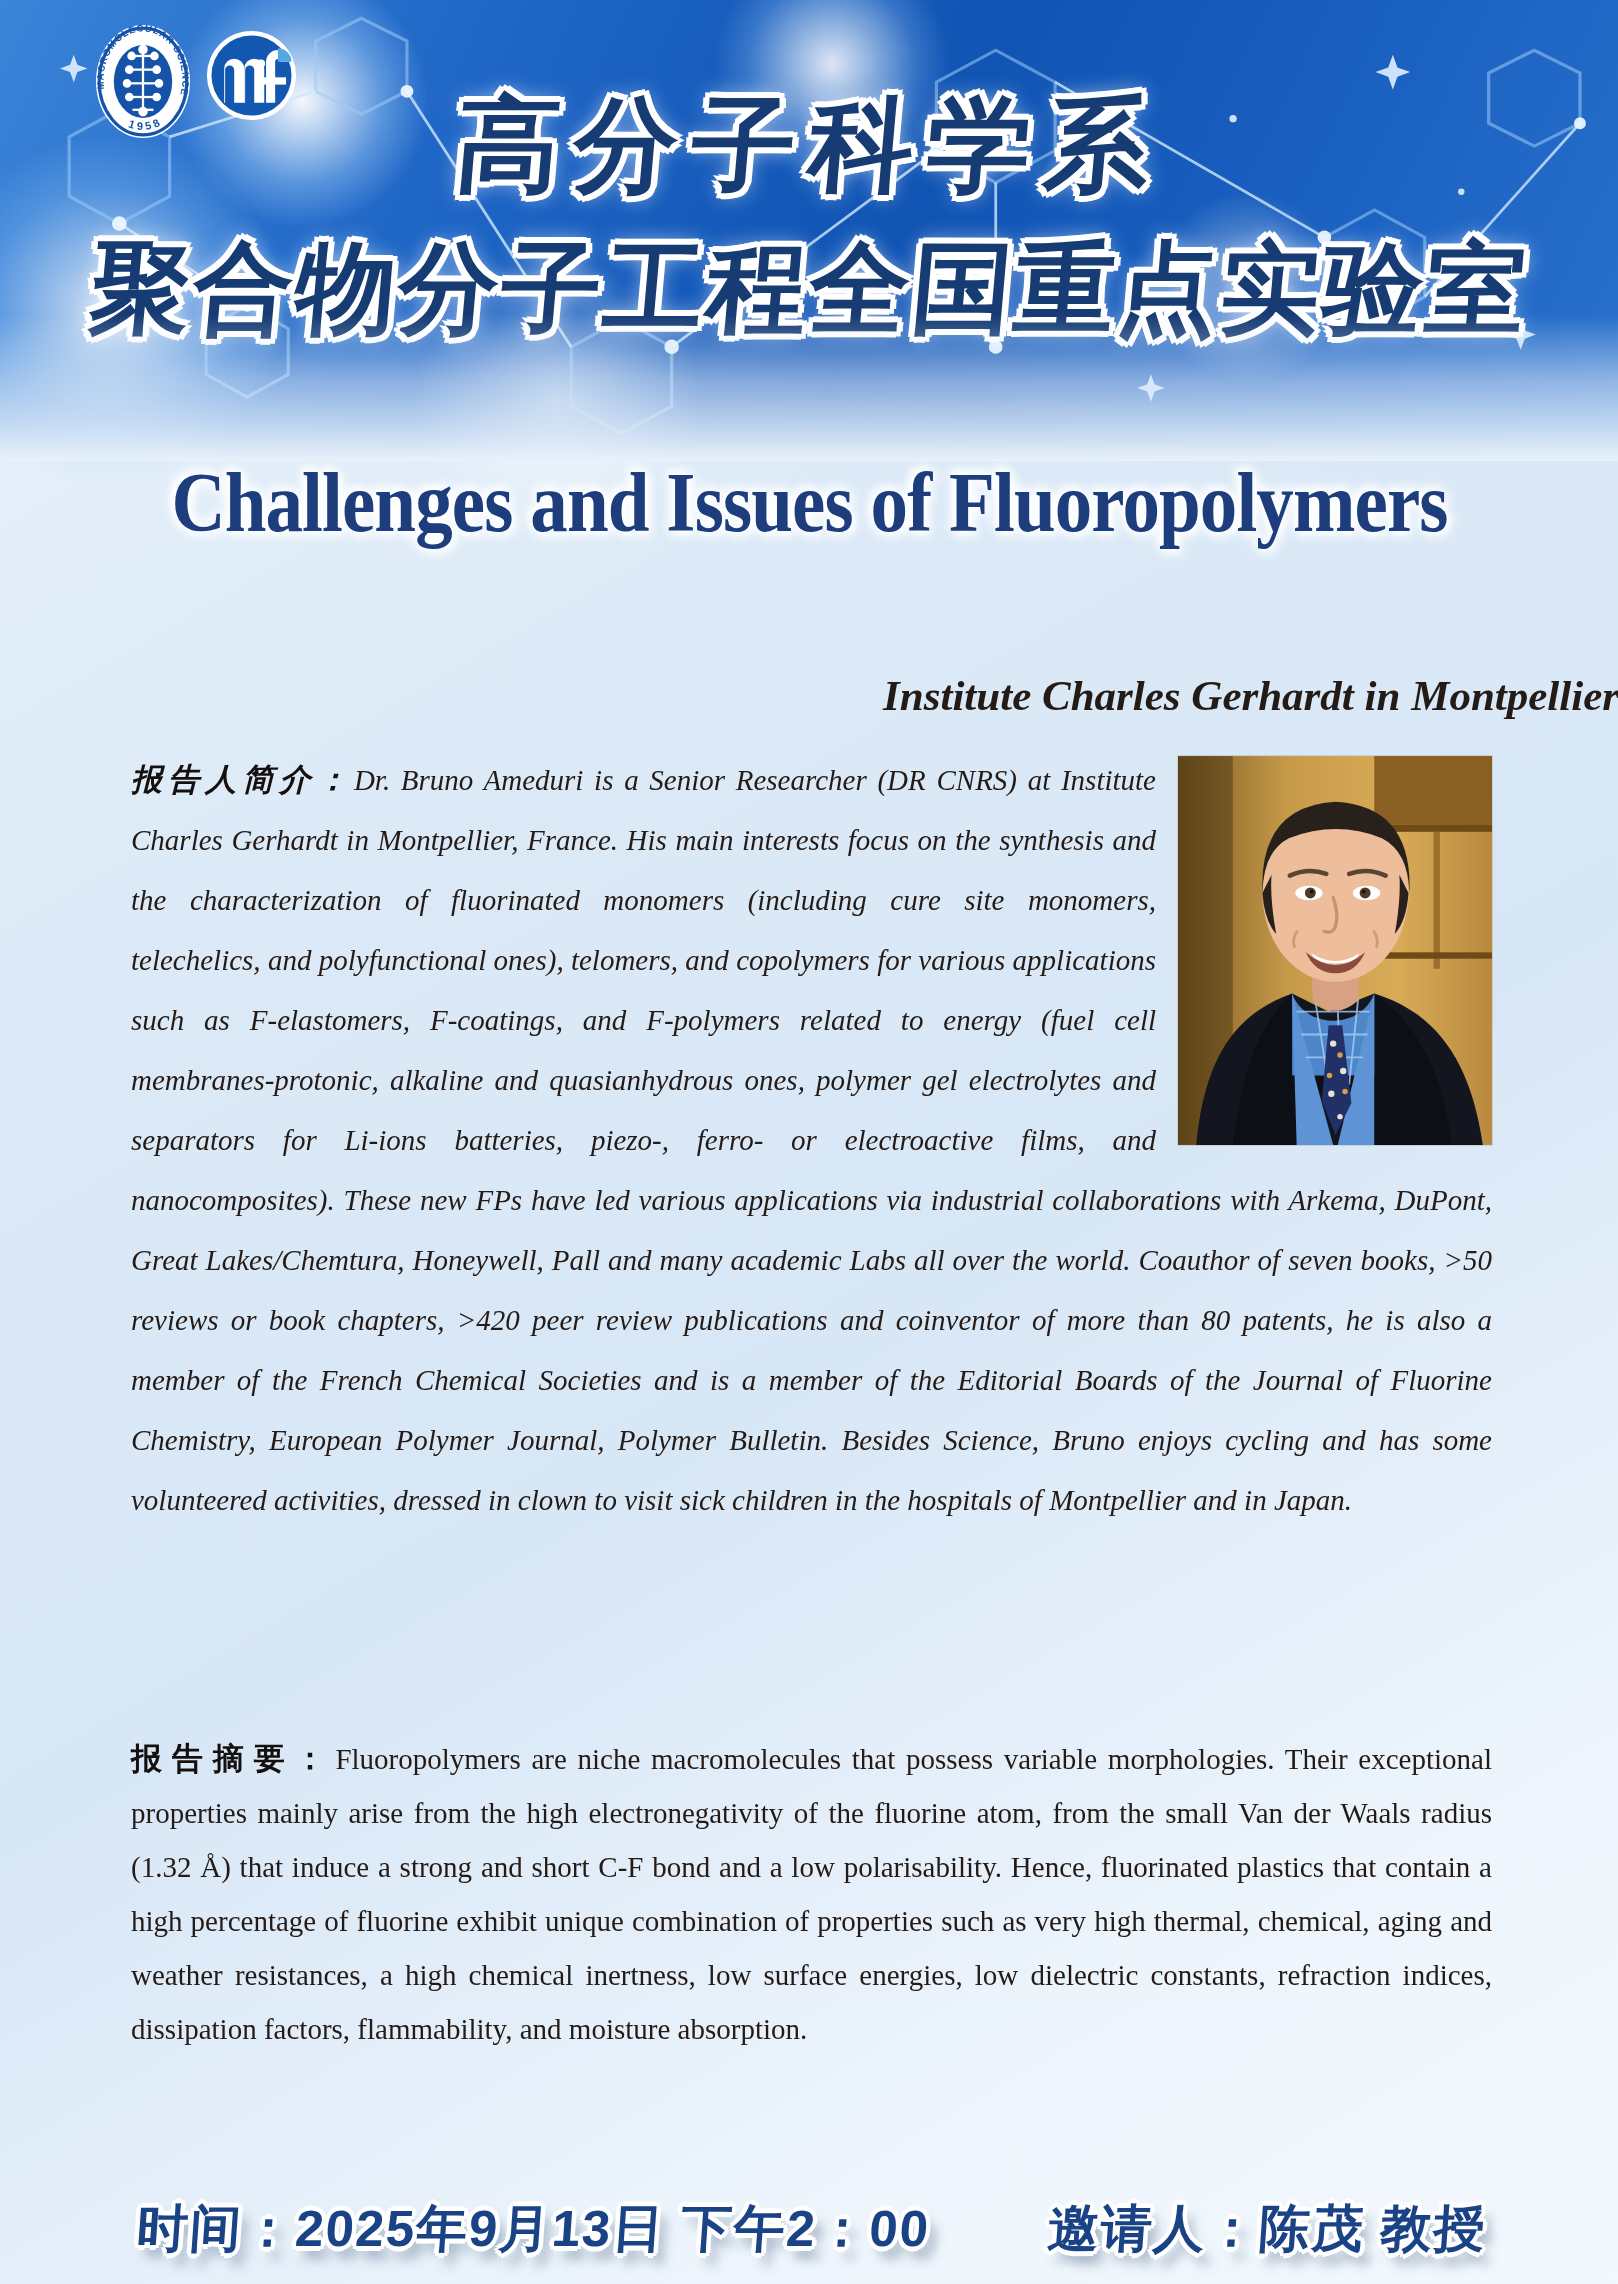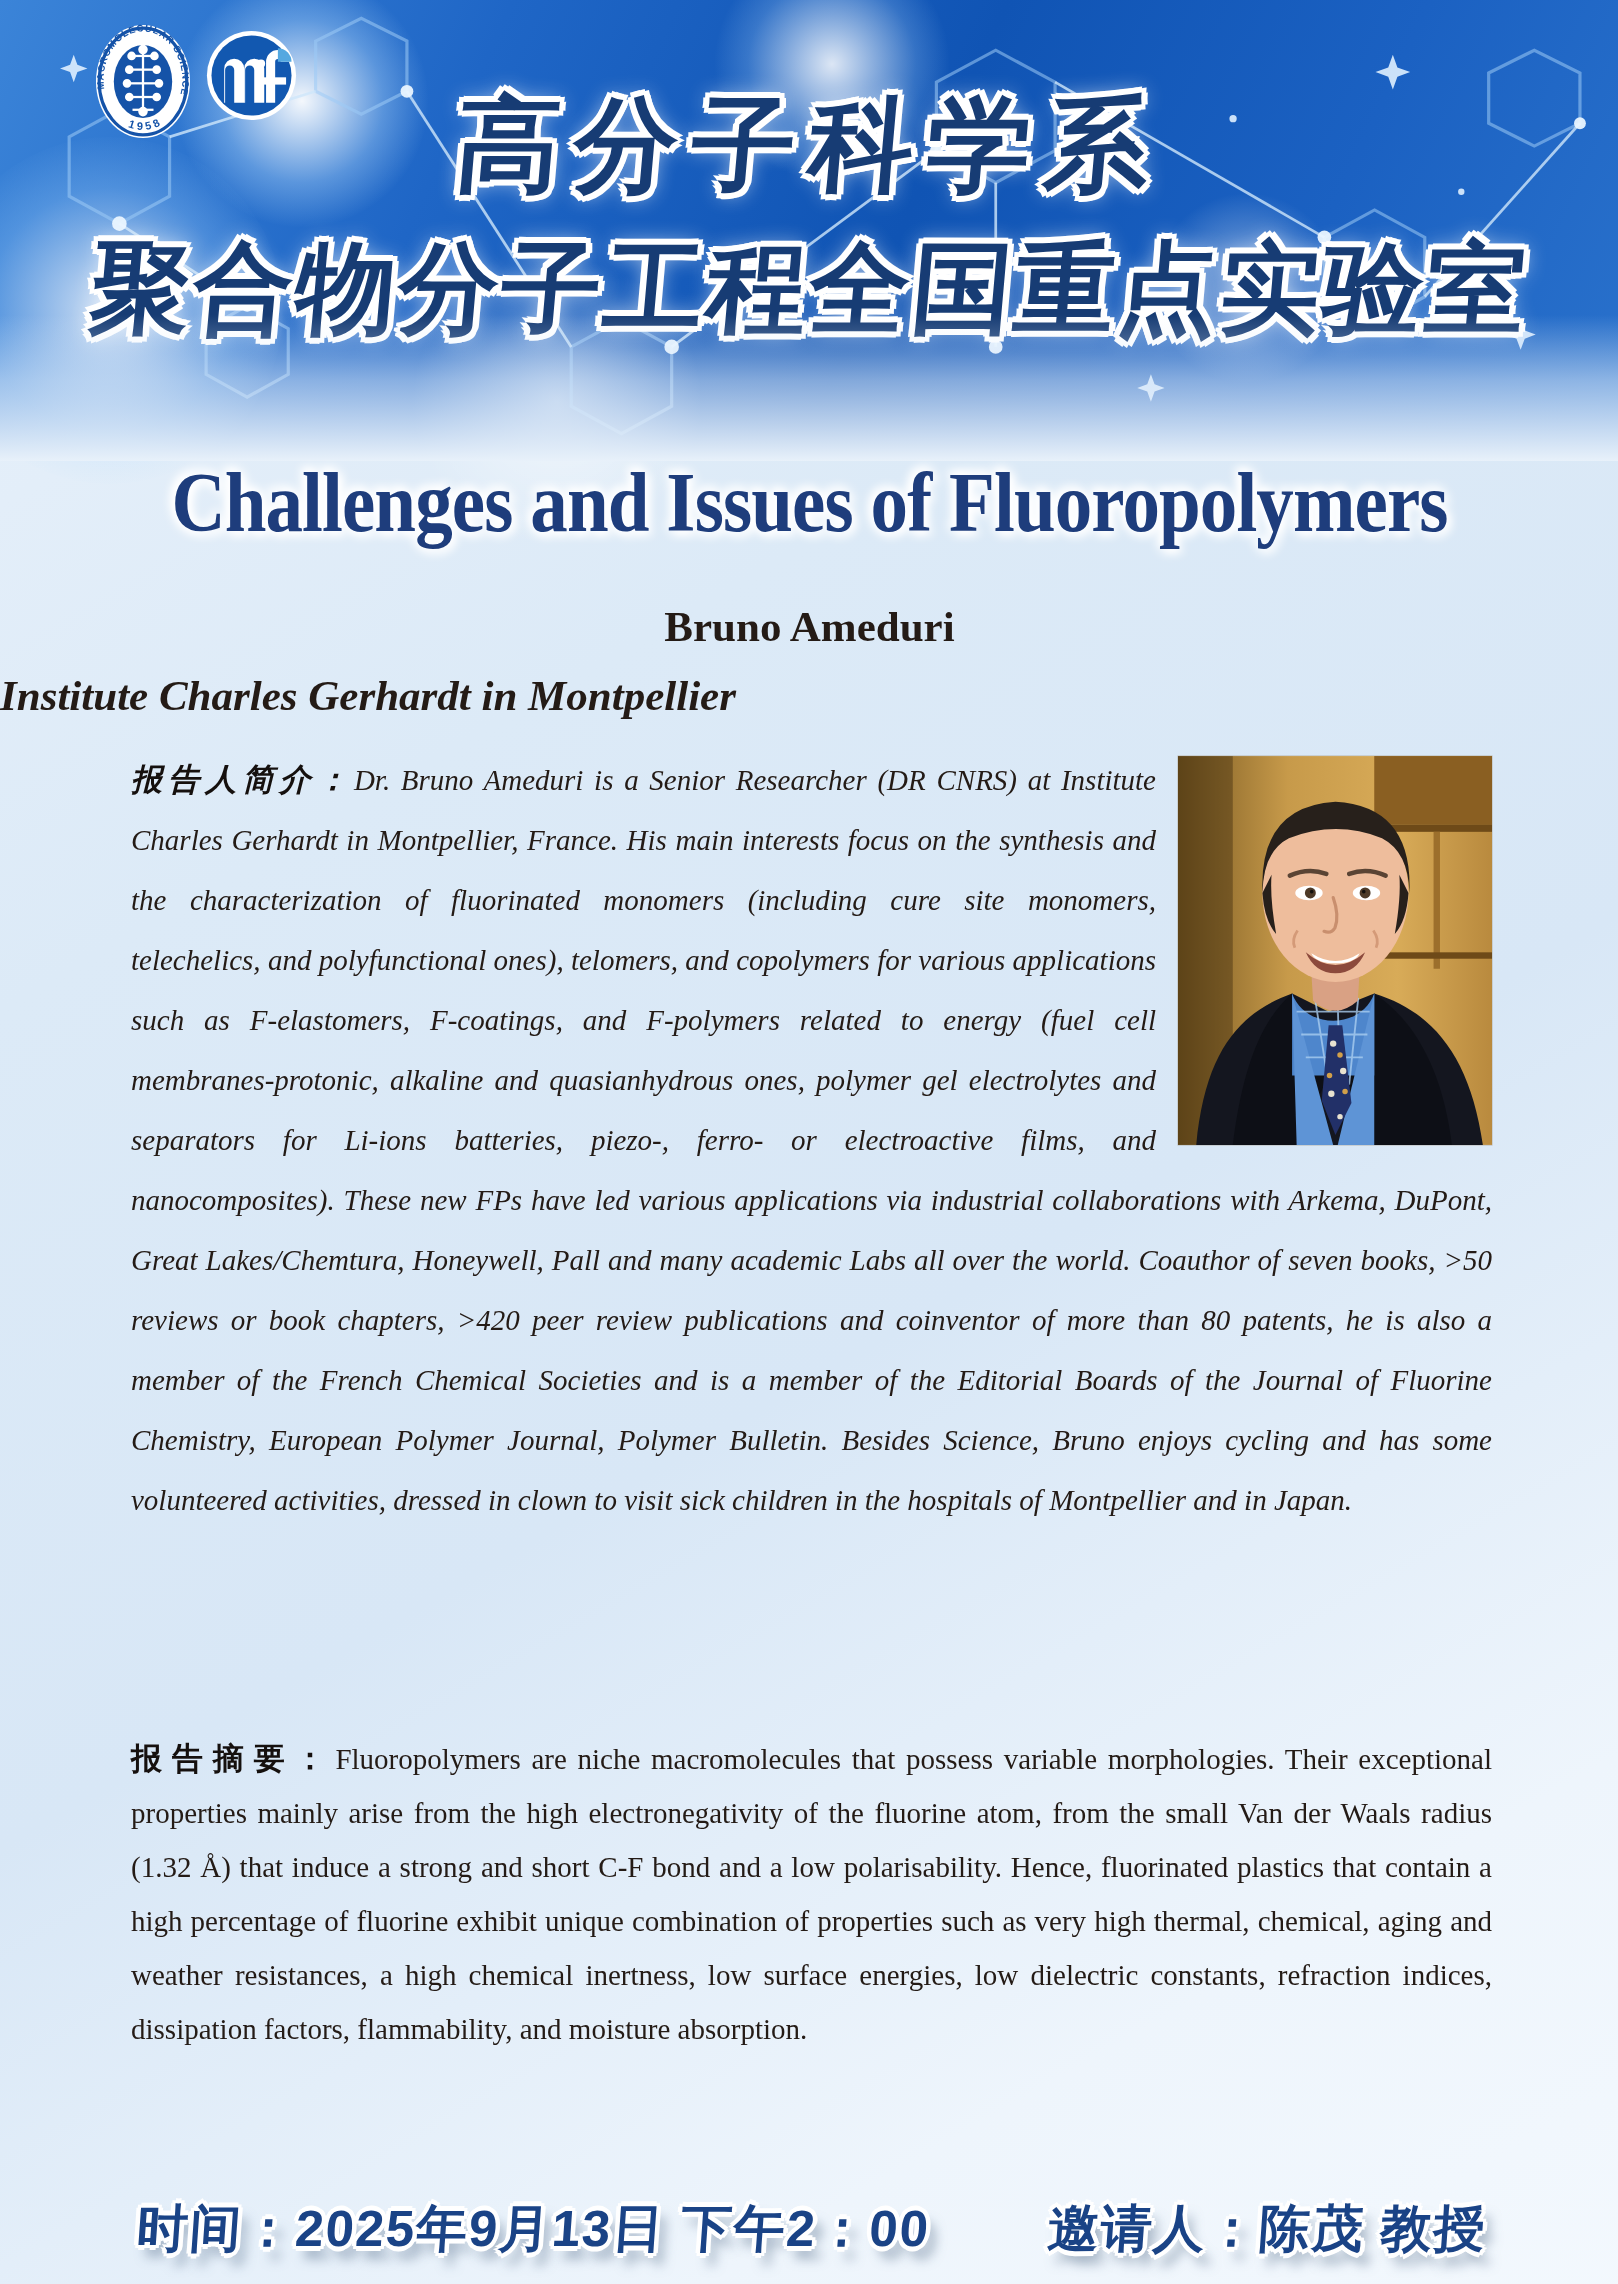--- a/index.html
+++ b/index.html
@@ -43,21 +43,21 @@
     font-size:75px; font-weight:700; color:#1e3d7c; letter-spacing:-0.9px;
     transform:scaleY(1.12);
     text-shadow:0 0 10px #fff,0 0 15.5px #fff,3.7px 3.7px 8.2px rgba(255,255,255,.95),-3.7px -3.7px 8.2px rgba(255,255,255,.95);
     margin:0; white-space:nowrap;
   }
   .speaker{
     position:absolute; left:0; top:602px; width:100%; text-align:center;
     font-size:43px; font-weight:700; color:#241b16; margin:0;
   }
   .affiliation{
-    position:absolute; left:0; top:671px; width:100%; text-align:left;
+    position:absolute; left:0; top:671px; width:100%; text-align:right;
     font-size:43px; font-weight:700; font-style:italic; color:#241b16; margin:0;
   }
   
   .bio, .abstract{
     position:absolute; left:131px; width:1361px;
     font-size:29px; text-align:justify; color:#241b16; margin:0;
   }
   .bio{top:750px; line-height:60px;font-style:italic;}
   .abstract{top:1732px; line-height:54px;}
   .cn-label{
@@ -181,21 +181,20 @@
       <circle cx="121" cy="74" r="9" fill="#ffffff"></circle>
       <path d="M158 40 a30 30 0 0 1 30 30 l-30 0 Z" fill="#54a8e0"></path>
     </svg>
 
     <div class="hdr-line hdr-line1">高分子科学系</div>
     <div class="hdr-line hdr-line2">聚合物分子工程全国重点实验室</div>
     <div class="fade"></div>
   </div>
 
   <h1 class="title">Challenges and Issues of Fluoropolymers</h1>
-  <p class="speaker">Bruno Ameduri</p>
   <p class="affiliation">Institute Charles Gerhardt in Montpellier</p>
 
   <p class="bio">
     <span class="photo-wrap">
       <svg viewBox="0 0 688 852" width="314" height="389">
         <defs>
           <linearGradient id="wood" x1="0" y1="0" x2="1" y2="0">
             <stop offset="0" stop-color="#7a5a22"></stop>
               <stop offset="0.35" stop-color="#c79a4a"></stop>
             <stop offset="0.7" stop-color="#d8ab58"></stop>

